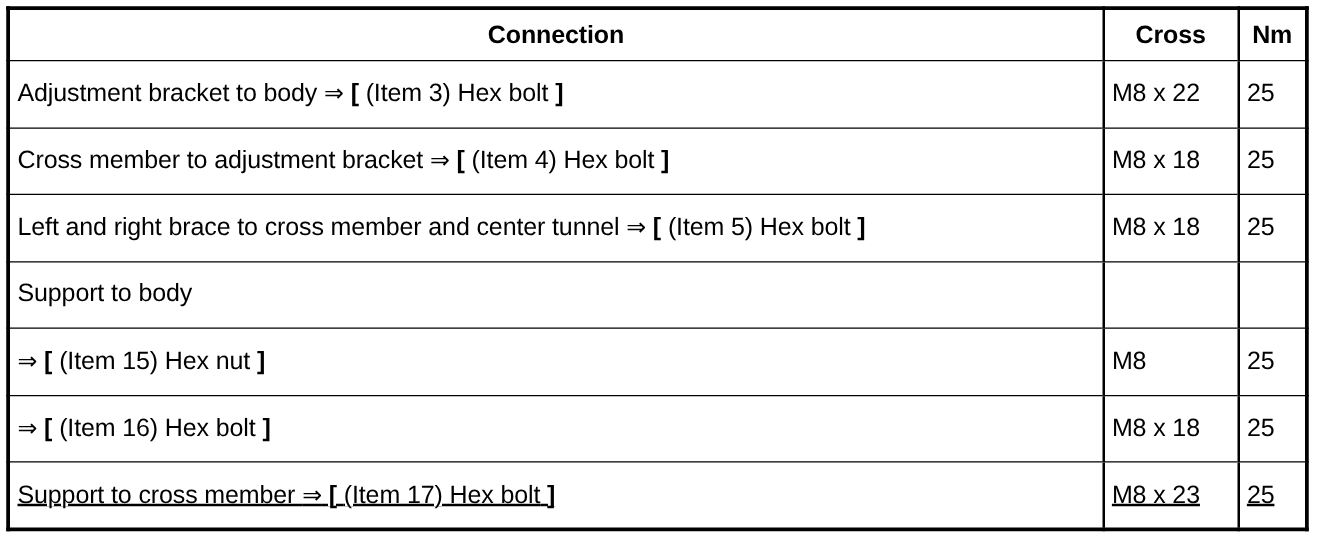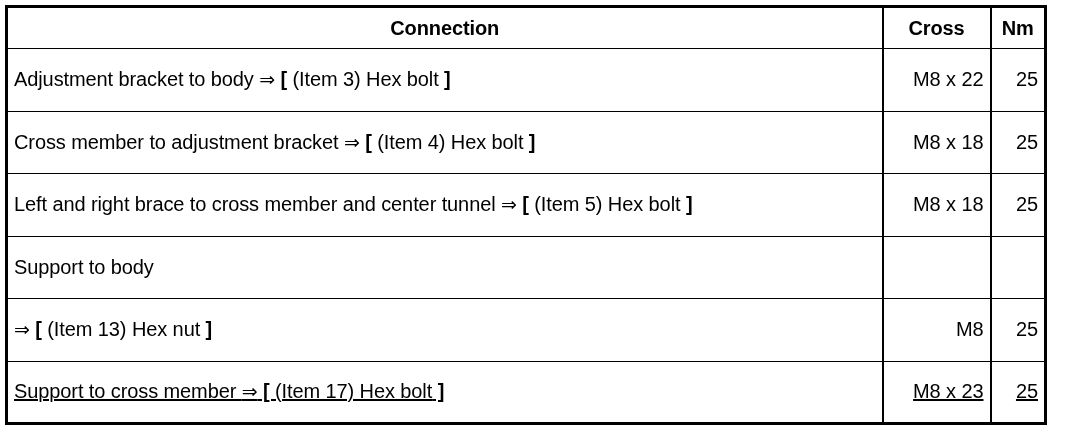--- a/index.html
+++ b/index.html
@@ -71,21 +71,21 @@
   tbody tr { height: 41.5px; }
   tbody tr:last-child td { border-bottom: 0; text-decoration: underline; }
 
   td.cell-connection {
     text-align: left;
     white-space: nowrap;
     padding-left: 5px;
   }
   td.cell-thread,
   td.cell-nm {
-    text-align: right;
+    text-align: left;
     white-space: nowrap;
   }
 
   .brk {
     font-weight: bold;
   }
   .arrow {
     font-family: "DejaVu Sans", sans-serif;
     font-size: 19px;
   }
@@ -123,22 +123,27 @@
             <td class="cell-connection"><span>Left and right brace to cross member and center tunnel </span><span class="arrow">⇒</span><span class="brk"> [ </span><span>(Item 5) Hex bolt</span><span class="brk"> ]</span></td>
             <td class="cell-thread">M8 x 18</td>
             <td class="cell-nm">25</td>
           </tr>
           <tr>
             <td class="cell-connection"><span>Support to body</span><span class="arrow"></span><span class="brk"></span><span></span><span class="brk"></span></td>
             <td class="cell-thread"></td>
             <td class="cell-nm"></td>
           </tr>
           <tr>
-            <td class="cell-connection"><span></span><span class="arrow">⇒</span><span class="brk"> [ </span><span>(Item 13) Hex nut</span><span class="brk"> ]</span></td>
+            <td class="cell-connection"><span></span><span class="arrow">⇒</span><span class="brk"> [ </span><span>(Item 15) Hex nut</span><span class="brk"> ]</span></td>
             <td class="cell-thread">M8</td>
+            <td class="cell-nm">25</td>
+          </tr>
+          <tr>
+            <td class="cell-connection"><span></span><span class="arrow">⇒</span><span class="brk"> [ </span><span>(Item 16) Hex bolt</span><span class="brk"> ]</span></td>
+            <td class="cell-thread">M8 x 18</td>
             <td class="cell-nm">25</td>
           </tr>
           <tr>
             <td class="cell-connection"><span>Support to cross member </span><span class="arrow">⇒</span><span class="brk"> [ </span><span>(Item 17) Hex bolt</span><span class="brk"> ]</span></td>
             <td class="cell-thread">M8 x 23</td>
             <td class="cell-nm">25</td>
           </tr>
         </tbody>
     </table>
   </div>

